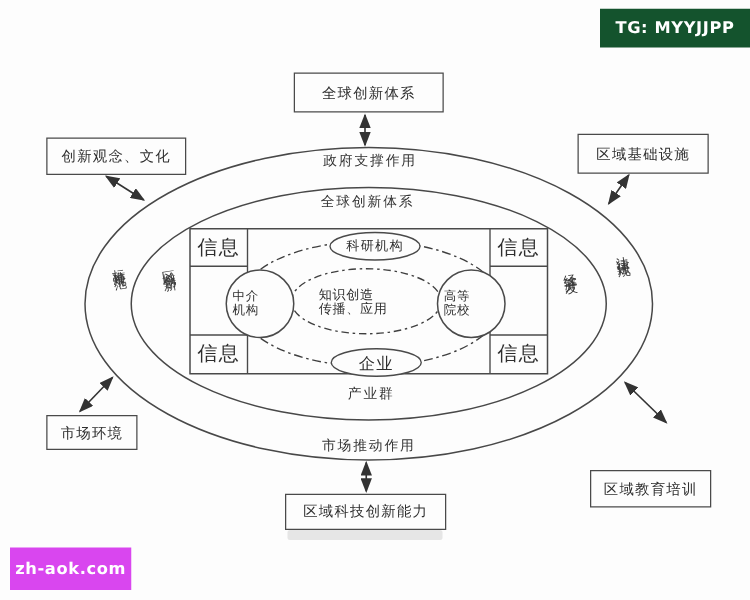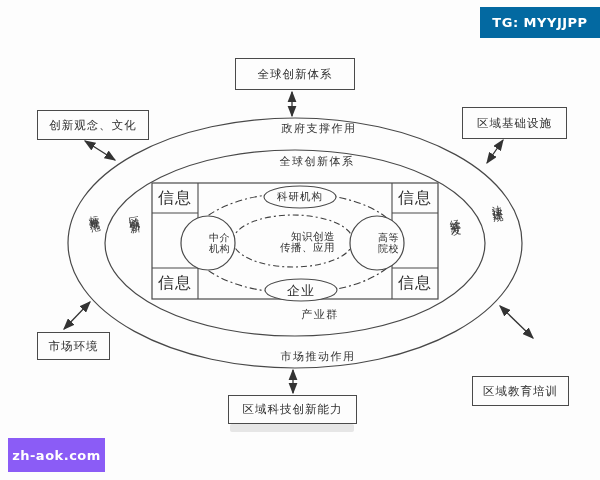--- a/index.html
+++ b/index.html
@@ -10,42 +10,42 @@
     color:#2e2e2e;
   }
   #diagram-svg{position:absolute;left:0;top:0;}
   .box{
     position:absolute;border:1.2px solid #4a4a4a;background:#fdfdfd;
     display:flex;align-items:center;justify-content:center;
     font-size:11.5px;letter-spacing:1px;white-space:nowrap;color:#2e2e2e;
   }
   .lbl{
     position:absolute;display:flex;align-items:center;justify-content:center;
-    font-size:11px;letter-spacing:1.5px;white-space:nowrap;color:#333;margin-left:23px;
+    font-size:11px;letter-spacing:1.5px;white-space:nowrap;color:#333;
   }
   .vlbl{
     position:absolute;writing-mode:vertical-rl;text-orientation:upright;
     font-size:10.5px;letter-spacing:2px;color:#3a3a3a;
     transform:rotate(-9deg);line-height:14px;
   }
   .cell-lbl{
     position:absolute;display:flex;align-items:center;justify-content:center;
     font-size:16px;letter-spacing:1px;color:#2e2e2e;
   }
   .node-2line{
-    position:absolute;display:flex;flex-direction:column;align-items:flex-end;
+    position:absolute;display:flex;flex-direction:column;align-items:flex-start;
     justify-content:center;font-size:10px;line-height:11.5px;
     letter-spacing:0.5px;color:#2e2e2e;text-align:center;
   }
   .badge{
     position:absolute;display:flex;align-items:center;justify-content:center;
     color:#fff;font-weight:bold;font-size:13px;letter-spacing:0.5px;
   }
-  #tg-badge{left:480px;top:7px;width:120px;height:31px;background:#0369a1;}
-  #site-badge{left:8px;top:438px;width:97px;height:34px;background:#8b5cf6;}
+  #tg-badge{left:480px;top:7px;width:120px;height:31px;background:#14532d;}
+  #site-badge{left:8px;top:438px;width:97px;height:34px;background:#d946ef;}
   #cap-shadow{
     position:absolute;left:230px;top:424px;width:124px;height:8px;
     background:#e6e6e6;border-radius:2px;
   }
 </style>
 </head>
 <body>
 
 <div id="canvas">
 

